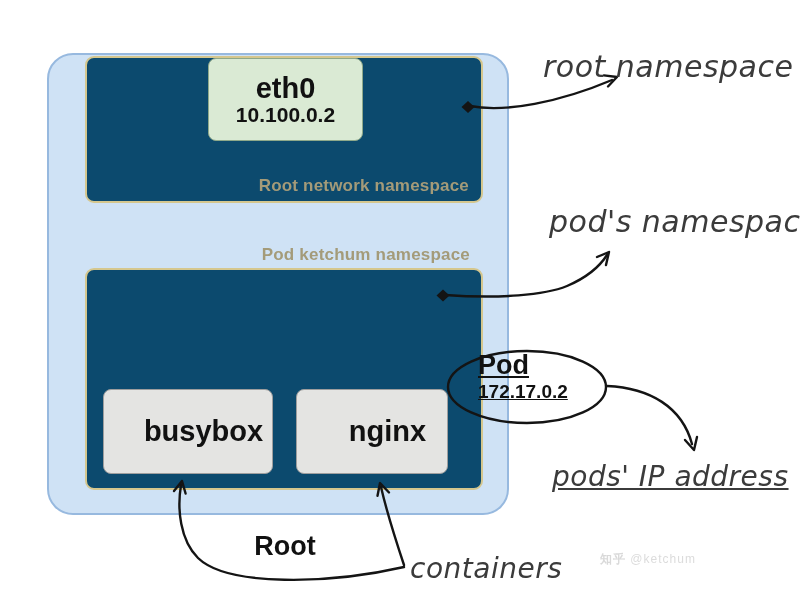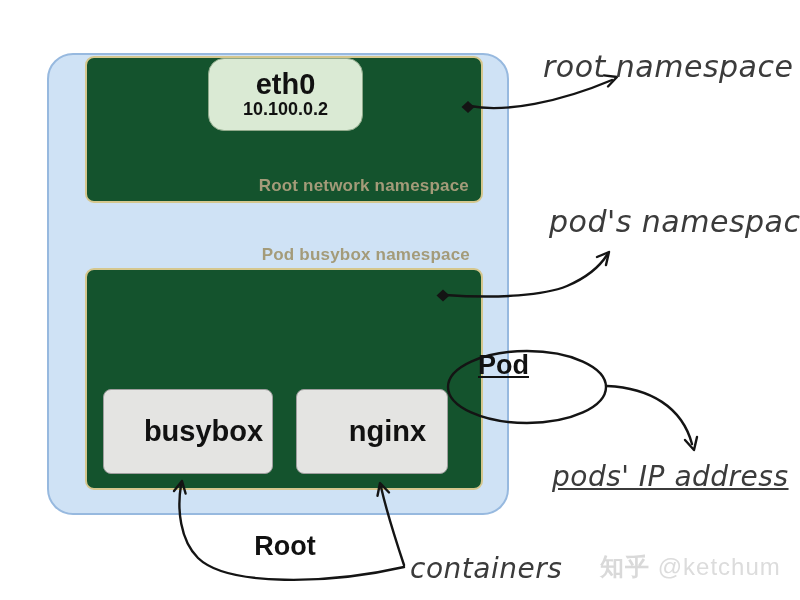--- a/index.html
+++ b/index.html
@@ -14,42 +14,42 @@
 
   
   .node-box{
     position:absolute;left:47px;top:53px;width:462px;height:462px;
     background:#cfe2f5;border:2px solid #97b9df;border-radius:26px;
     box-sizing:border-box;
   }
 
   
   .ns-box{
-    position:absolute;background:#14532d;border:2px solid #d5c78e;
+    position:absolute;background:#0c4a6e;border:2px solid #d5c78e;
     border-radius:9px;box-sizing:border-box;
   }
   .ns-root{left:85px;top:56px;width:398px;height:147px;}
   .ns-pod{left:85px;top:268px;width:398px;height:222px;}
 
   .ns-label{
     position:absolute;font-weight:bold;font-size:17px;color:#a49b79;
     white-space:nowrap;letter-spacing:0.2px;
   }
   .ns-root-label{right:12px;bottom:5px;}
   .ns-pod-label{top:245px;right:330px;}
 
   
   .eth0-box{
-    position:absolute;left:208px;top:58px;width:155px;height:73px;
-    background:#daead4;border:1.5px solid #8fa98a;border-radius:16px;
+    position:absolute;left:208px;top:58px;width:155px;height:83px;
+    background:#daead4;border:1.5px solid #8fa98a;border-radius:8px;
     box-sizing:border-box;display:flex;flex-direction:column;
     align-items:center;justify-content:center;color:#111;
   }
   .eth0-name{font-weight:bold;font-size:29px;line-height:1.05;}
-  .eth0-ip{font-weight:bold;font-size:18px;line-height:1.1;}
+  .eth0-ip{font-weight:bold;font-size:21px;line-height:1.1;}
 
   
   .container-box{
     position:absolute;top:389px;height:85px;
     background:#e4e4e2;border:1.5px solid #9e9e9e;border-radius:8px;
     box-sizing:border-box;display:flex;align-items:center;justify-content:center;
     font-weight:bold;font-size:29px;color:#111;padding-left:31px;
   }
   .container-busybox{left:103px;width:170px;}
   .container-nginx{left:296px;width:152px;}
@@ -73,21 +73,21 @@
     font-family:"DejaVu Sans", sans-serif;white-space:nowrap;
     letter-spacing:0.5px;
   }
   .hw-root{left:543px;top:49px;font-size:30px;}
   .hw-podns{left:549px;top:204px;font-size:30px;}
   .hw-ip{left:552px;top:460px;font-size:28px;text-decoration:underline;}
   .hw-containers{left:410px;top:552px;font-size:28px;}
 
   
   .watermark{
-    position:absolute;left:600px;top:551px;font-size:24px;color:#d9d9d9;
+    position:absolute;left:600px;top:551px;font-size:12px;color:#d9d9d9;
     letter-spacing:1px;white-space:nowrap;font-weight:bold;
   }
   .watermark .handle{font-weight:normal;color:#dcdcdc;}
 
   .overlay{position:absolute;left:0;top:0;pointer-events:none;}
 </style>
 </head>
 <body>
 
 <div class="stage">
@@ -96,21 +96,21 @@
 
   <div class="ns-box ns-root">
     <span class="ns-label ns-root-label">Root network namespace</span>
   </div>
 
   <div class="eth0-box">
     <span class="eth0-name">eth0</span>
     <span class="eth0-ip">10.100.0.2</span>
   </div>
 
-  <span class="ns-label ns-pod-label">Pod busybox namespace</span>
+  <span class="ns-label ns-pod-label">Pod ketchum namespace</span>
 
   <div class="ns-box ns-pod"></div>
 
   <div class="container-box container-busybox">
     <span>busybox</span>
   </div>
   <div class="container-box container-nginx">
     <span>nginx</span>
   </div>
 
@@ -135,20 +135,21 @@
       <path d="M389,492.5 L380,483 L377.5,495.8"></path>
     </g>
     <g fill="#141414" stroke="none">
       <path d="M468,101 L474.5,107 L468,113 L461.5,107 Z"></path>
       <path d="M443,289.5 L449.5,295.5 L443,301.5 L436.5,295.5 Z"></path>
     </g>
   </svg>
 
   <div class="pod-callout">
     <div class="pod-title">Pod</div>
+    <div class="pod-ip">172.17.0.2</div>
   </div>
 
   <div class="node-caption">Root</div>
 
   <span class="handwritten hw-root">root namespace</span>
   <span class="handwritten hw-podns">pod's namespace</span>
   <span class="handwritten hw-ip">pods' IP address</span>
   <span class="handwritten hw-containers">containers</span>
 
   <div class="watermark">

